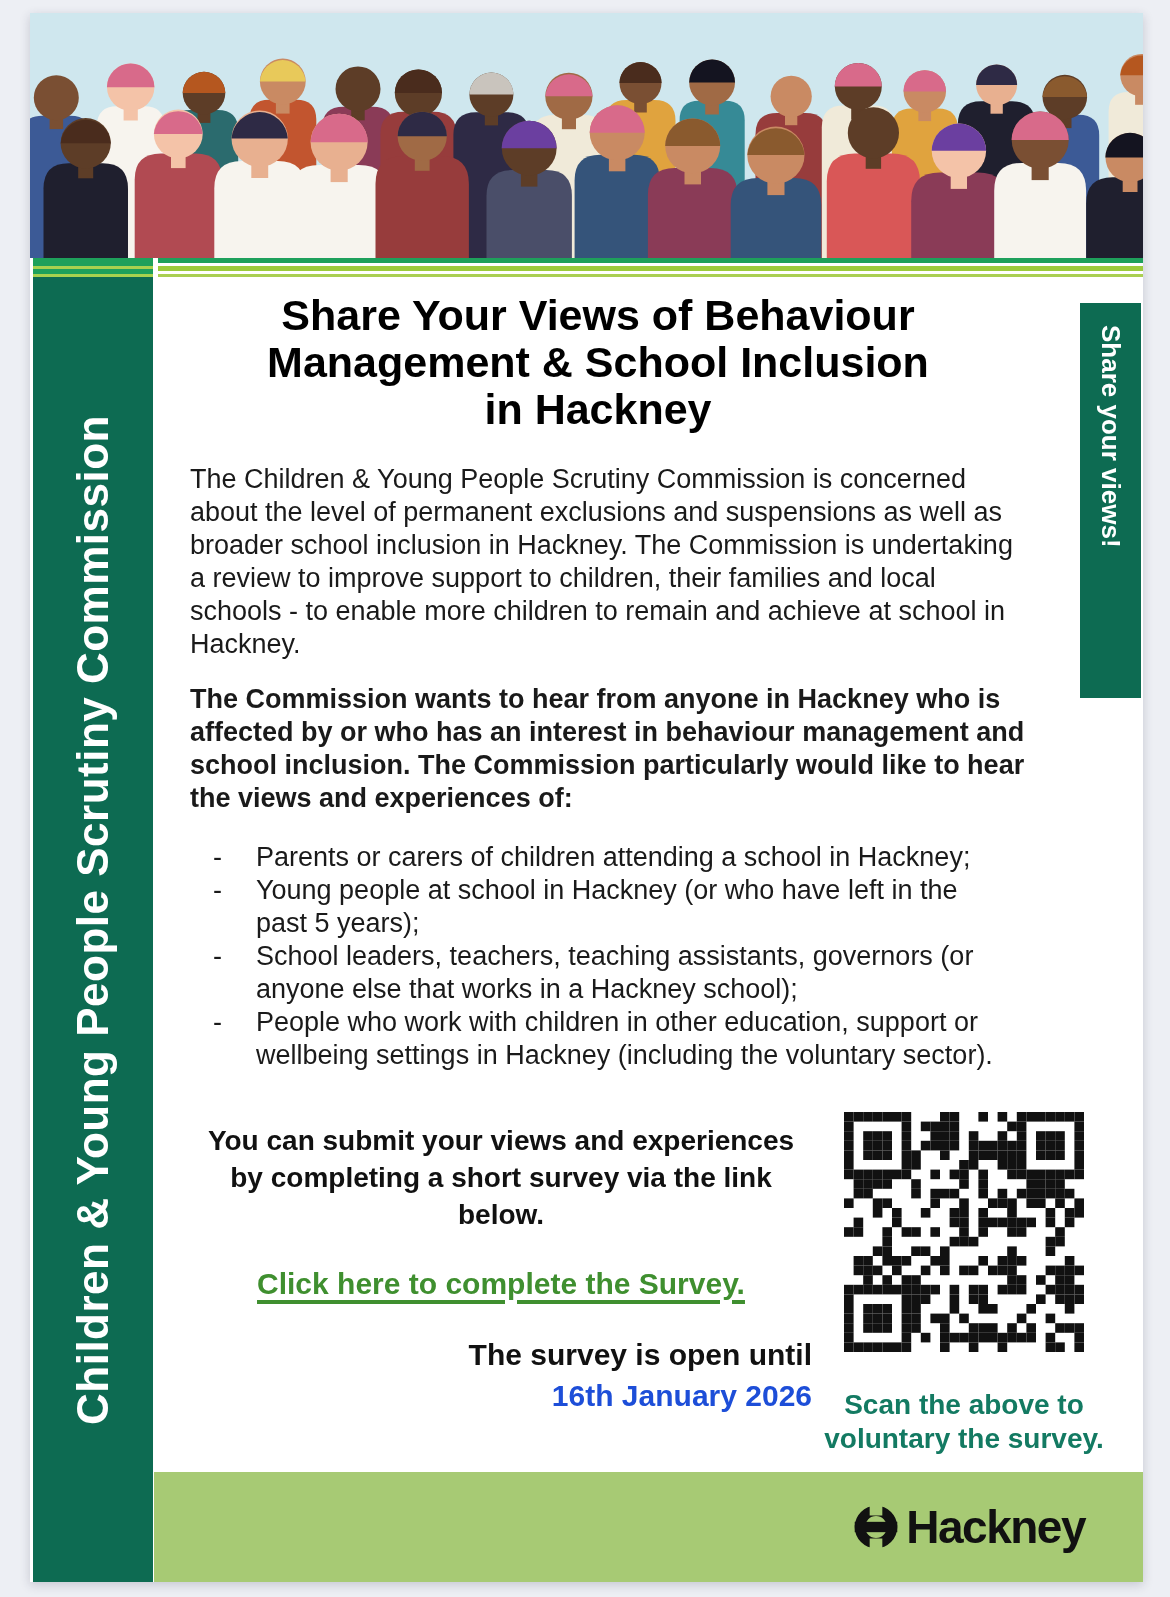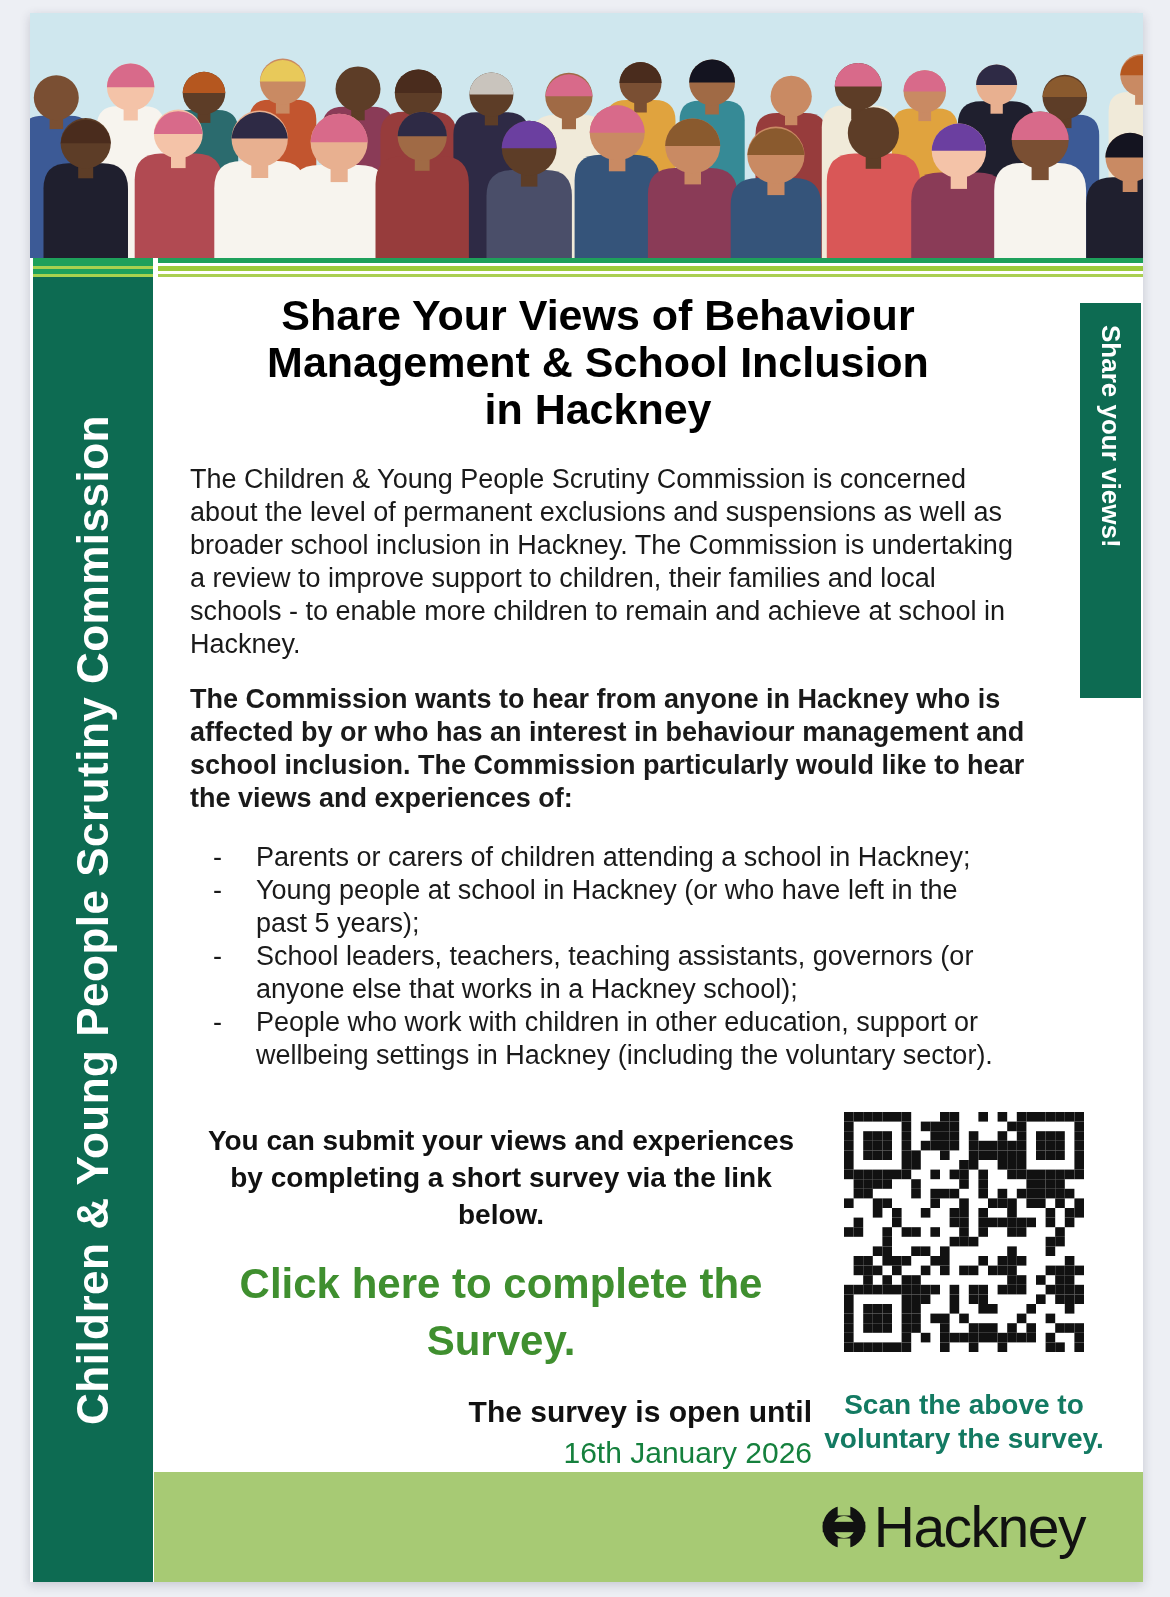--- a/index.html
+++ b/index.html
@@ -75,45 +75,45 @@
   .bullet{display:flex;}
   .bullet .marker{width:43px;flex:0 0 43px;}
   .bottom-row{display:flex;margin:34px 0 0 32px;}
   .left-col{width:622px;}
   .submit-text{
     width:610px;margin:16px auto;text-align:center;
     font-weight:700;font-size:28px;line-height:37px;color:#111;
   }
   .survey-link{
     display:block;margin:22px auto 0;width:610px;
-    text-align:center;font-weight:700;font-size:42px;line-height:57px;
-    color:#3f8f2f;
+    text-align:center;font-weight:700;font-size:30px;line-height:57px;
+    color:#3f8f2f;text-decoration:underline;
     text-decoration-thickness:4px;text-underline-offset:6px;
     cursor:pointer;
   }
   .deadline{margin-top:26px;text-align:right;}
   .deadline .lbl{font-weight:700;font-size:30px;color:#111;}
-  .deadline .date{font-weight:400;font-size:30px;color:#15803d;margin-top:7px;}
+  .deadline .date{font-weight:700;font-size:30px;color:#1d4ed8;margin-top:7px;}
   .right-col{width:300px;margin-left:2px;}
   .qr-box{width:240px;height:240px;margin:6px auto 0;background:#fff;}
   .qr-box svg{display:block;}
   .qr-caption{
     margin:36px auto 0;width:300px;text-align:center;
     font-weight:700;font-size:28px;line-height:34px;color:#137a62;
   }
   
   .footer-band{
     position:absolute;left:124px;right:0;bottom:0;height:110px;
     background:#a7ca74;
     display:flex;align-items:center;justify-content:flex-end;
     padding-right:58px;box-sizing:border-box;
   }
   .hackney-logo{display:flex;align-items:center;gap:7px;}
   .hackney-logo .word{
-    font-weight:400;font-size:57px;letter-spacing:-1.5px;color:#111;
+    font-weight:700;font-size:46px;letter-spacing:-1.5px;color:#111;
   }
 </style>
 </head>
 <body>
 
 <div class="page">
 
   <div class="hero">
     <svg id="crowd-svg" viewBox="0 0 1113 245">
         <path d="M-8.5 246 V123.6 Q-8.5 102.7 12.4 102.7 H40.2 Q61.2 102.7 61.2 123.6 V246 Z" fill="#3c5a96"></path>

